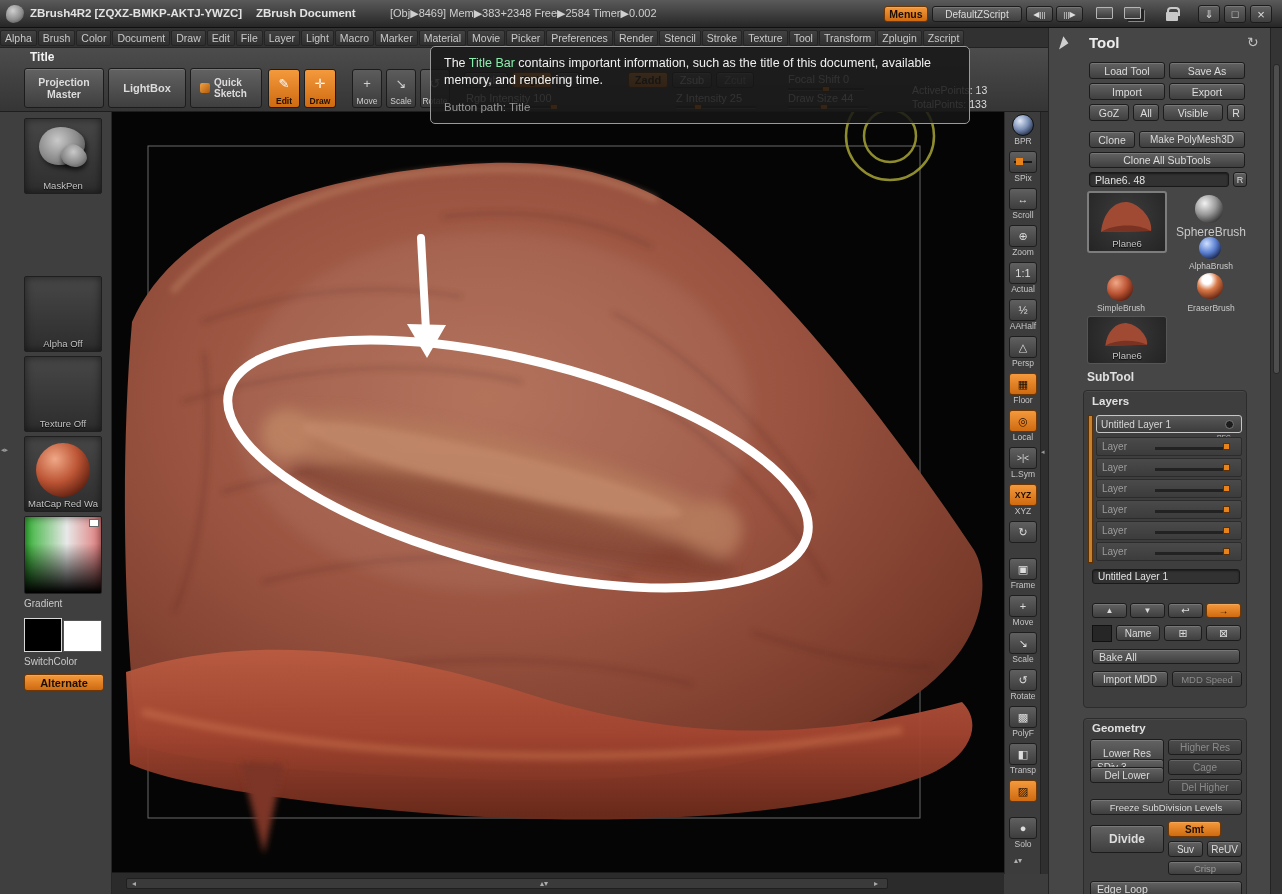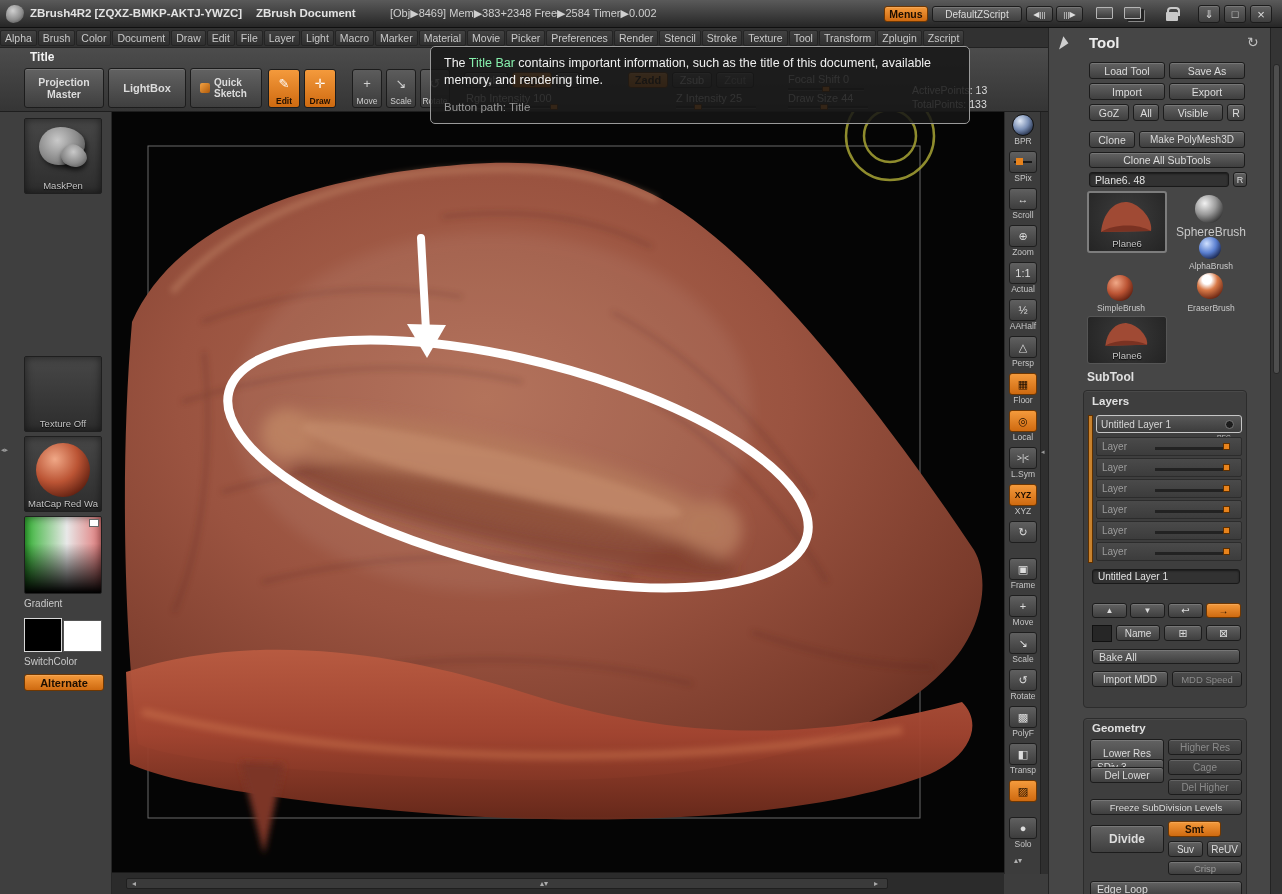--- a/index.html
+++ b/index.html
@@ -212,20 +212,23 @@
   <div id="sidebar">
     <div class="abs" style="left:1px;top:334px;font-size:7px;color:#9a9a9a">◂▸</div>
 
     <div class="thumb" style="top:6px">
       <div class="blob" style="left:14px;top:8px;width:46px;height:38px"></div>
       <div class="blob" style="left:36px;top:26px;width:26px;height:22px;transform:rotate(30deg)"></div>
       <div class="thumb-label">MaskPen</div>
     </div>
 
 
+    <div class="thumb" style="top:164px">
+      <div class="thumb-label">Alpha Off</div>
+    </div>
 
     <div class="thumb" style="top:244px">
       <div class="thumb-label">Texture Off</div>
     </div>
 
     <div class="thumb" style="top:324px">
       <div class="sphere sphere-red abs" style="left:11px;top:6px;width:54px;height:54px"></div>
       <div class="thumb-label">MatCap Red Wa</div>
     </div>
 

